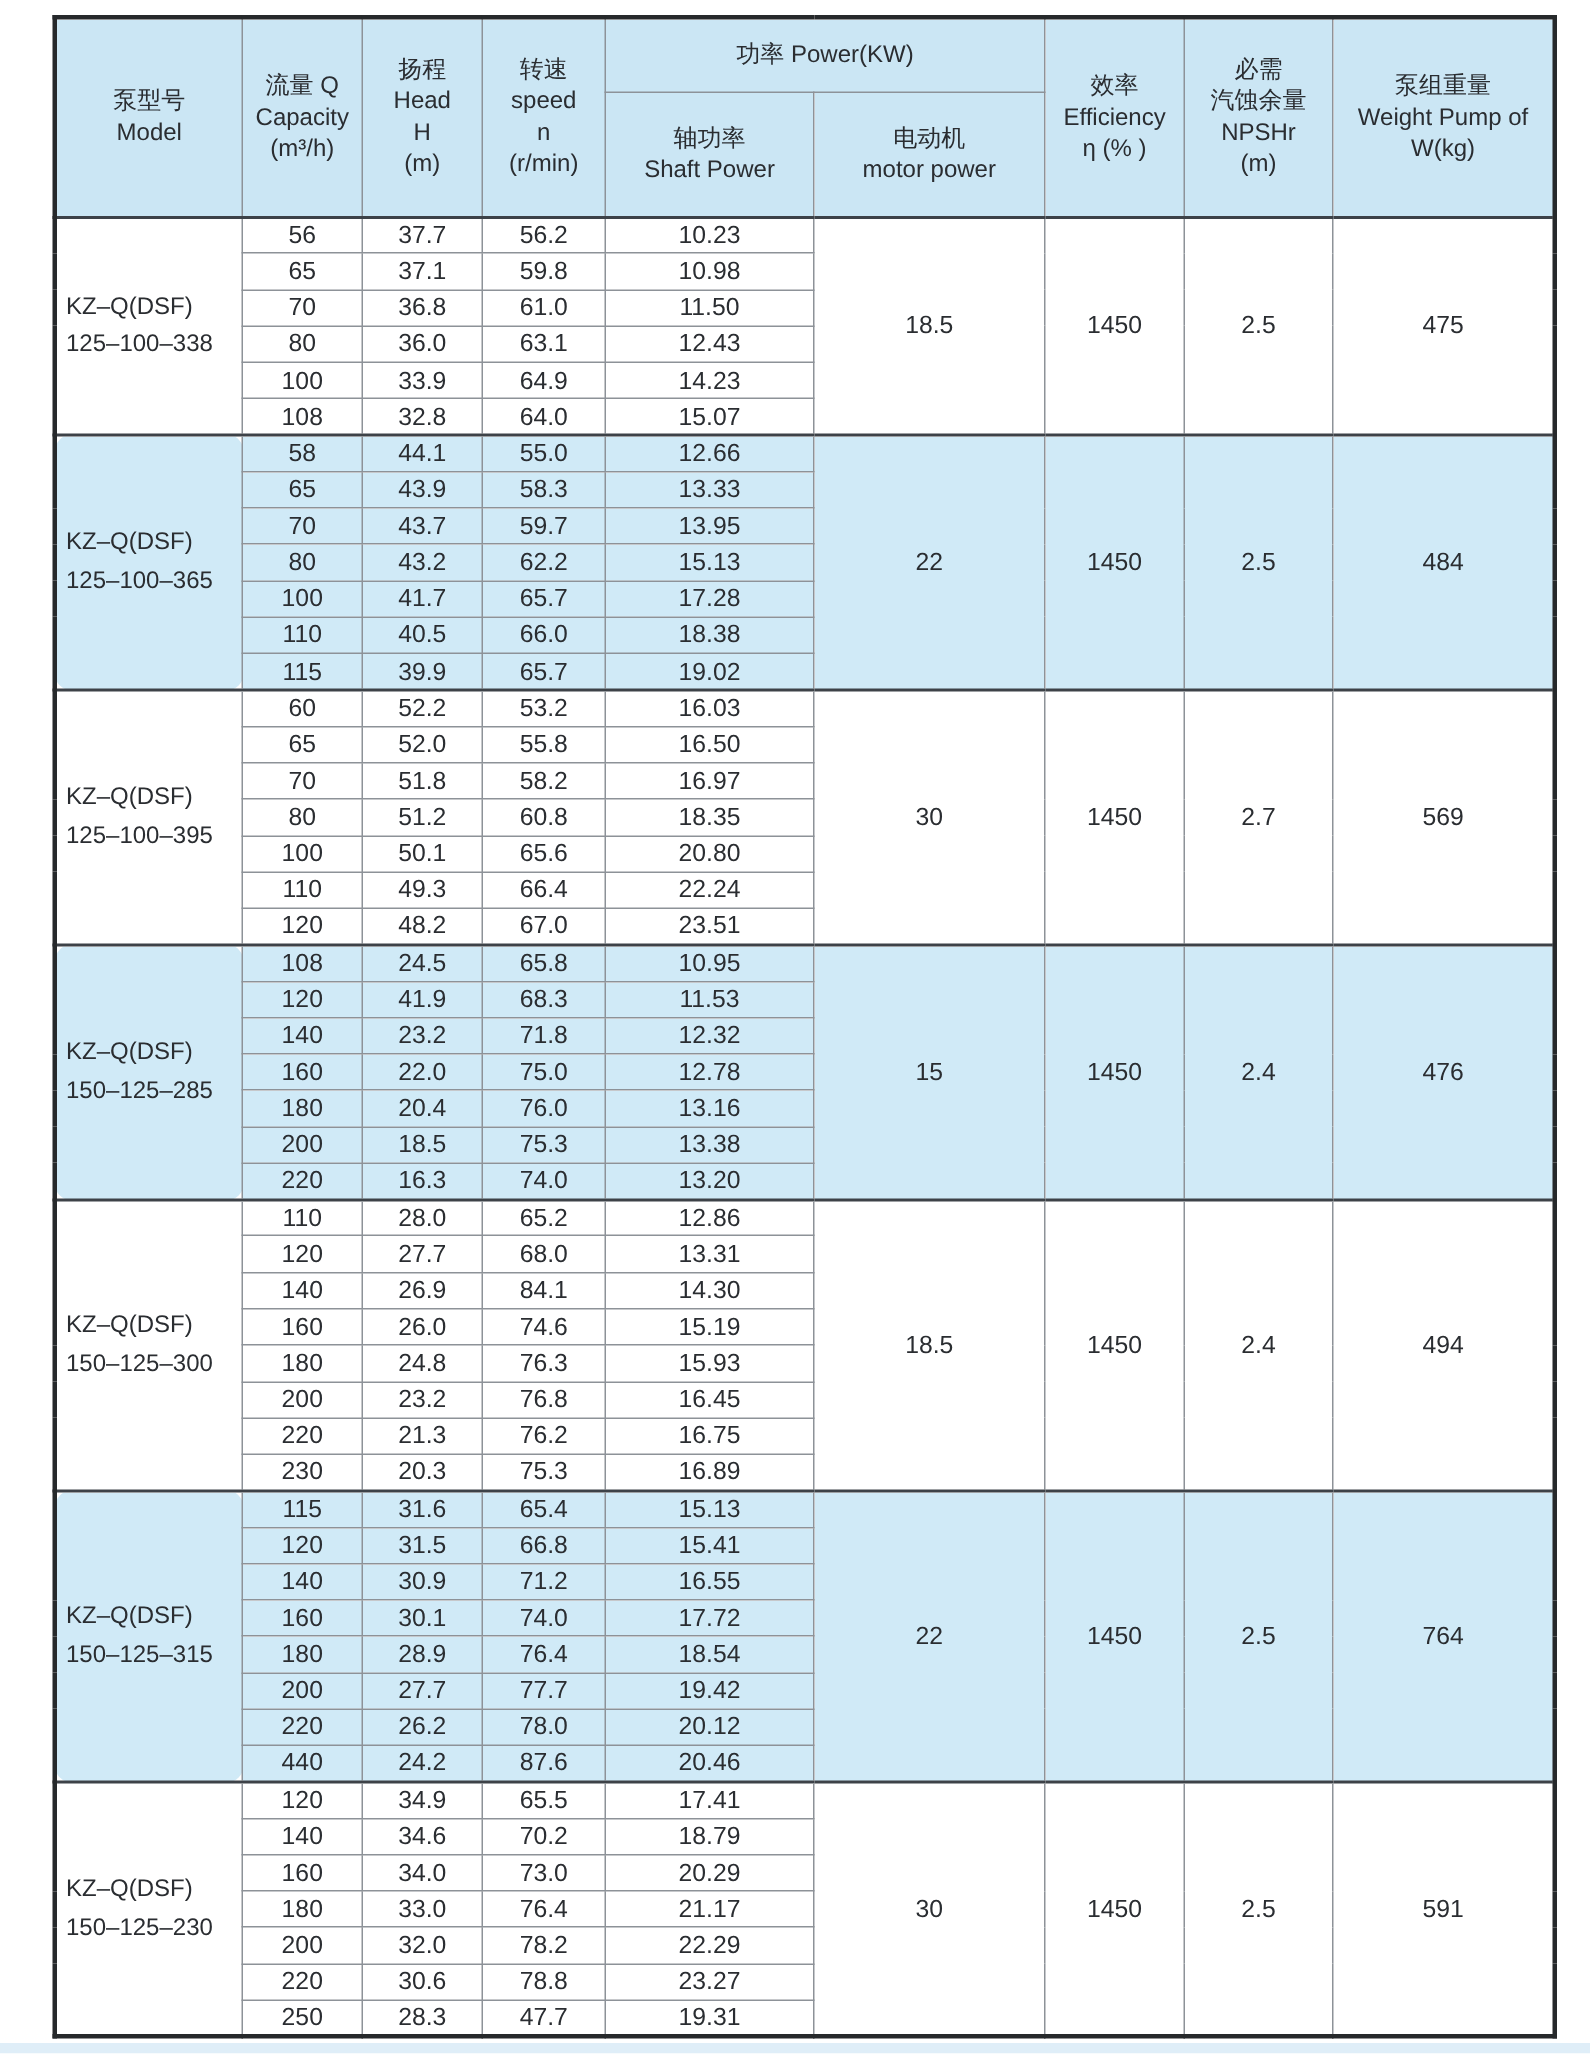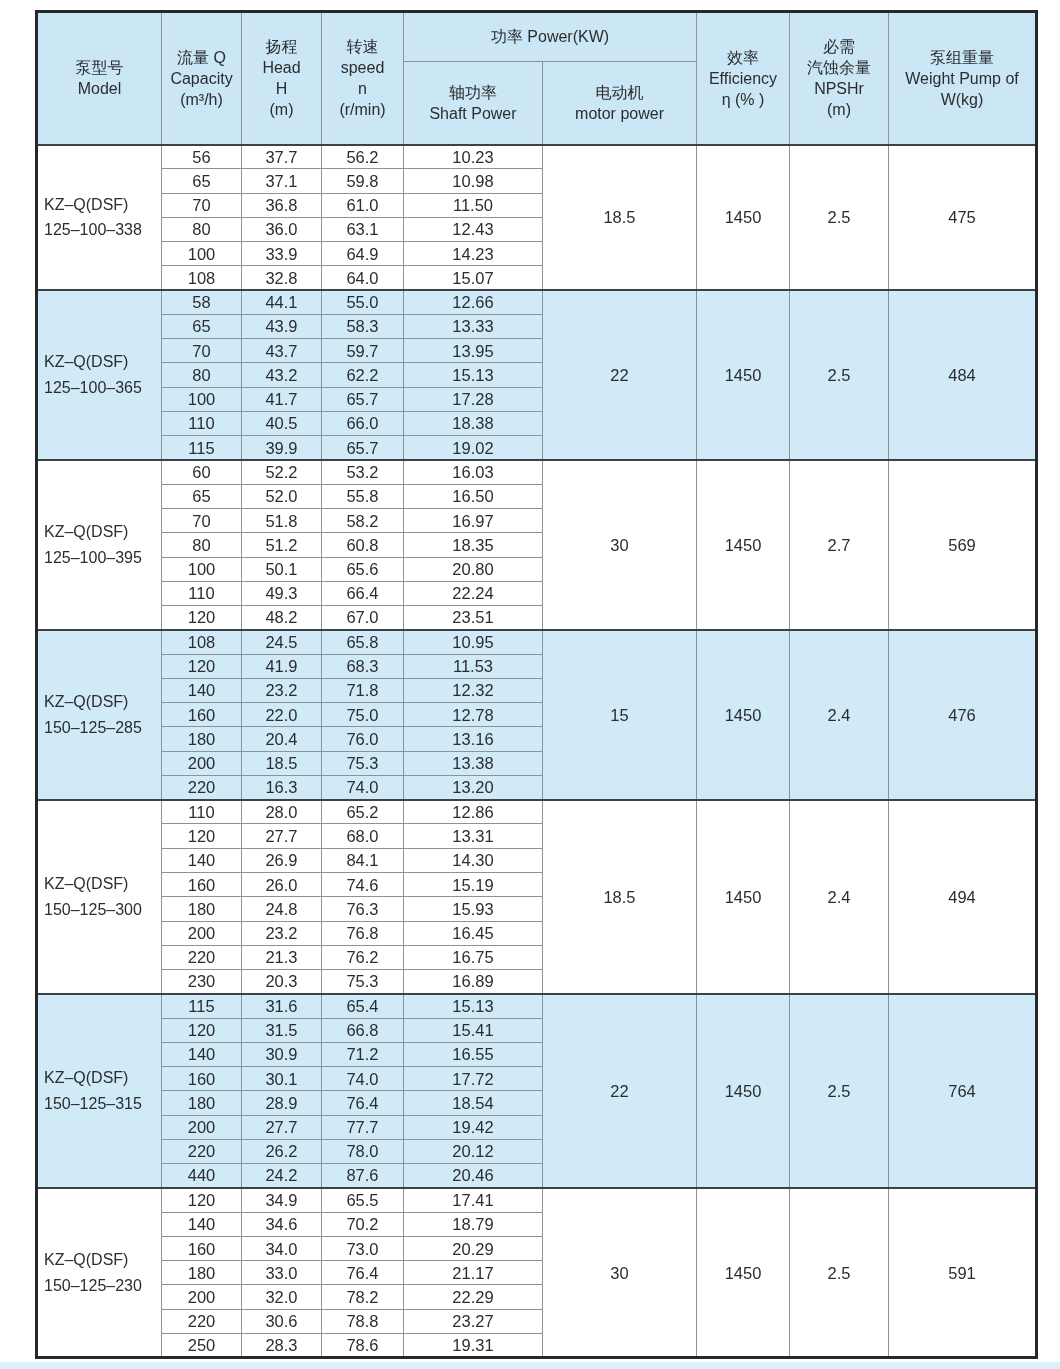--- a/index.html
+++ b/index.html
@@ -43,20 +43,21 @@
     background: #ffffff;
   }
   #spec tbody tr.shaded td { background: var(--band-bg, #d0eaf7); }
   #spec tbody tr.group-start td { border-top: 2px solid #3d4248; }
   #spec tbody td.model {
     text-align: left;
     padding-left: 6px;
     font-size: 16px;
     line-height: 1.6;
     white-space: pre-line;
+    border-radius: 10px;
   }
   .bottom-strip {
     position: absolute;
     left: 0; bottom: 0;
     width: 100%; height: 7px;
     background: #dfeef8;
   }
 </style>
 </head>
 <body>
@@ -440,19 +441,19 @@
       </tr>
       <tr>
         <td>220</td>
         <td>30.6</td>
         <td>78.8</td>
         <td>23.27</td>
       </tr>
       <tr>
         <td>250</td>
         <td>28.3</td>
-        <td>78.6</td>
+        <td>47.7</td>
         <td>19.31</td>
       </tr>
     </tbody>
 </table>
 
 <div class="bottom-strip"></div>
 
 </body></html>

